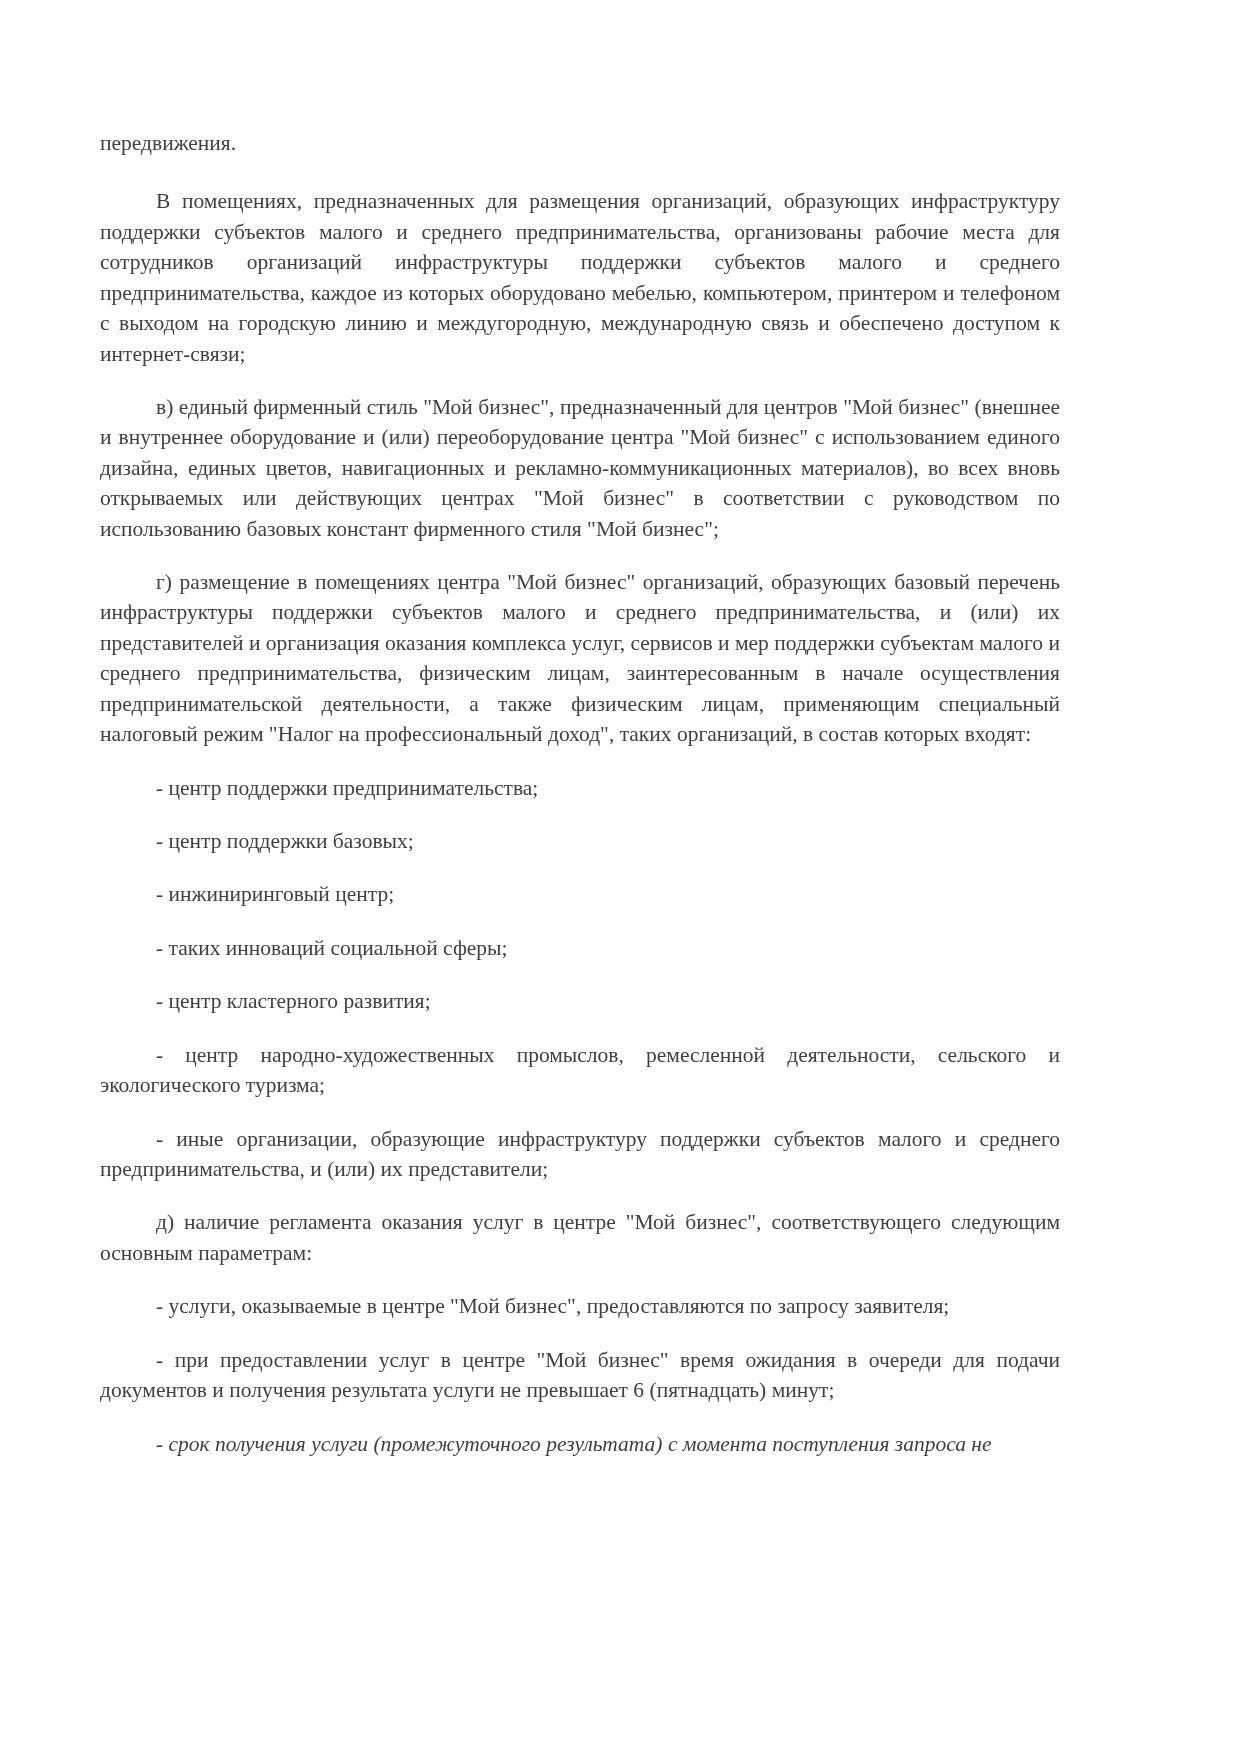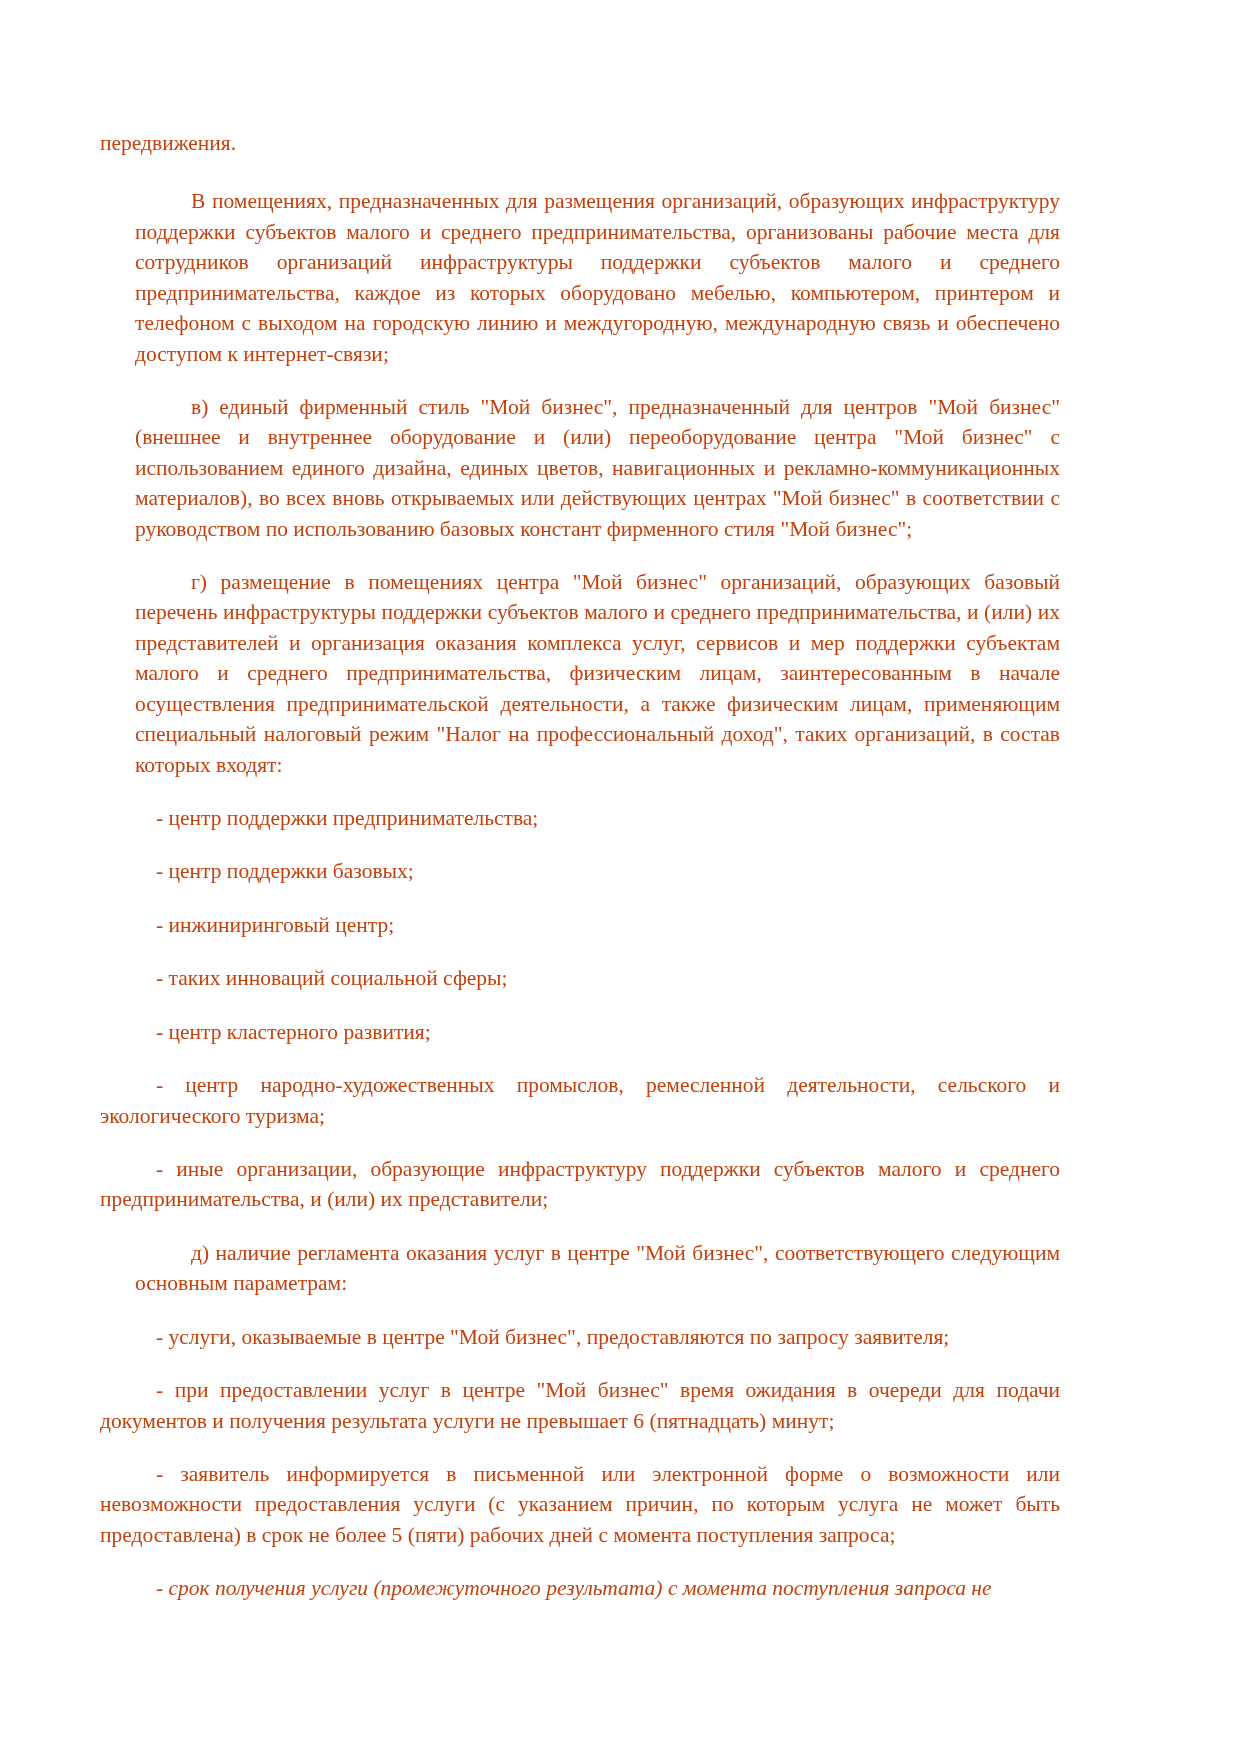--- a/index.html
+++ b/index.html
@@ -19,30 +19,29 @@
   .content {
     position: absolute;
     left: 100px;
     top: 128px;
     width: 960px;
   }
   .para {
     font-family: "Liberation Serif", "DejaVu Serif", serif;
     font-size: 21.5px;
     line-height: 1.415;
-    color: #c2410c;
+    color: #404040;
     text-align: justify;
     text-justify: inter-word;
     margin: 0 0 23px 0;
     -webkit-hyphens: none;
     hyphens: none;
   }
   .para.indent {
     text-indent: 56px;
-    margin-left: 35px;
   }
   .para.bullet {
     text-indent: 56px;
   }
   .para.flush {
     text-indent: 0;
   }
   .para.last {
     margin-bottom: 0;
     font-style: italic;
@@ -62,16 +61,15 @@
       <p class="para bullet">- центр поддержки предпринимательства;</p>
       <p class="para bullet">- центр поддержки базовых;</p>
       <p class="para bullet">- инжиниринговый центр;</p>
       <p class="para bullet">- таких инноваций социальной сферы;</p>
       <p class="para bullet">- центр кластерного развития;</p>
       <p class="para bullet">- центр народно-художественных промыслов, ремесленной деятельности, сельского и экологического туризма;</p>
       <p class="para bullet">- иные организации, образующие инфраструктуру поддержки субъектов малого и среднего предпринимательства, и (или) их представители;</p>
       <p class="para indent">д) наличие регламента оказания услуг в центре "Мой бизнес", соответствующего следующим основным параметрам:</p>
       <p class="para bullet">- услуги, оказываемые в центре "Мой бизнес", предоставляются по запросу заявителя;</p>
       <p class="para bullet">- при предоставлении услуг в центре "Мой бизнес" время ожидания в очереди для подачи документов и получения результата услуги не превышает 6 (пятнадцать) минут;</p>
-      <p class="para bullet">- заявитель информируется в письменной или электронной форме о возможности или невозможности предоставления услуги (с указанием причин, по которым услуга не может быть предоставлена) в срок не более 5 (пяти) рабочих дней с момента поступления запроса;</p>
       <p class="para bullet last">- срок получения услуги (промежуточного результата) с момента поступления запроса не</p>
     </div>
 </div>
 
 </body></html>

